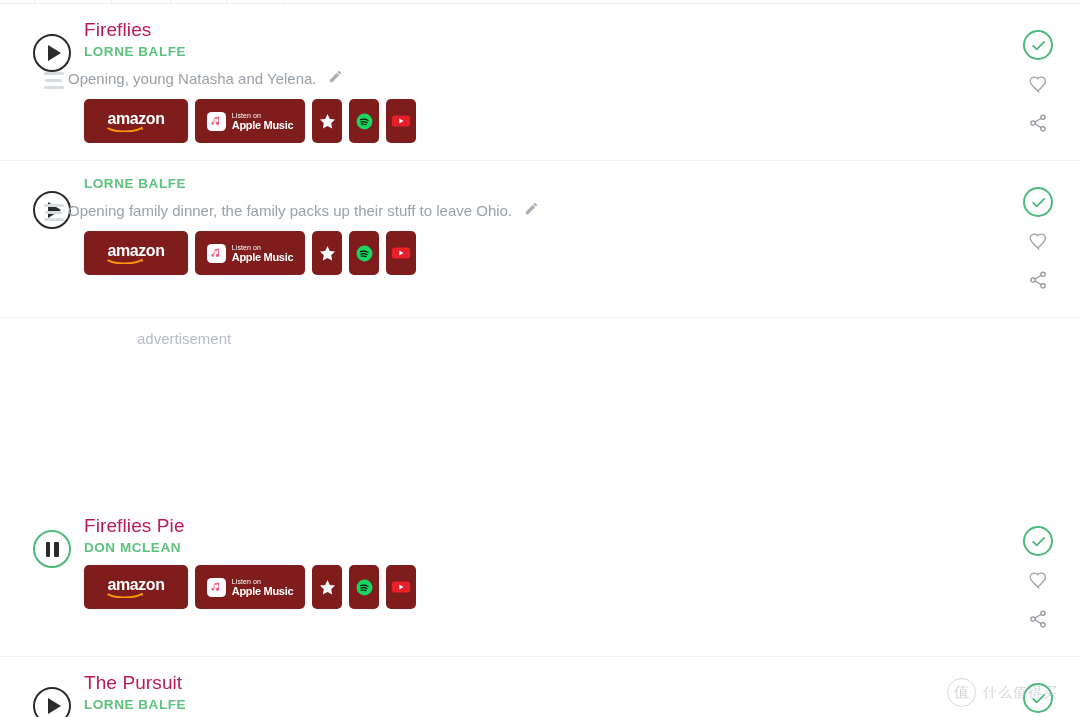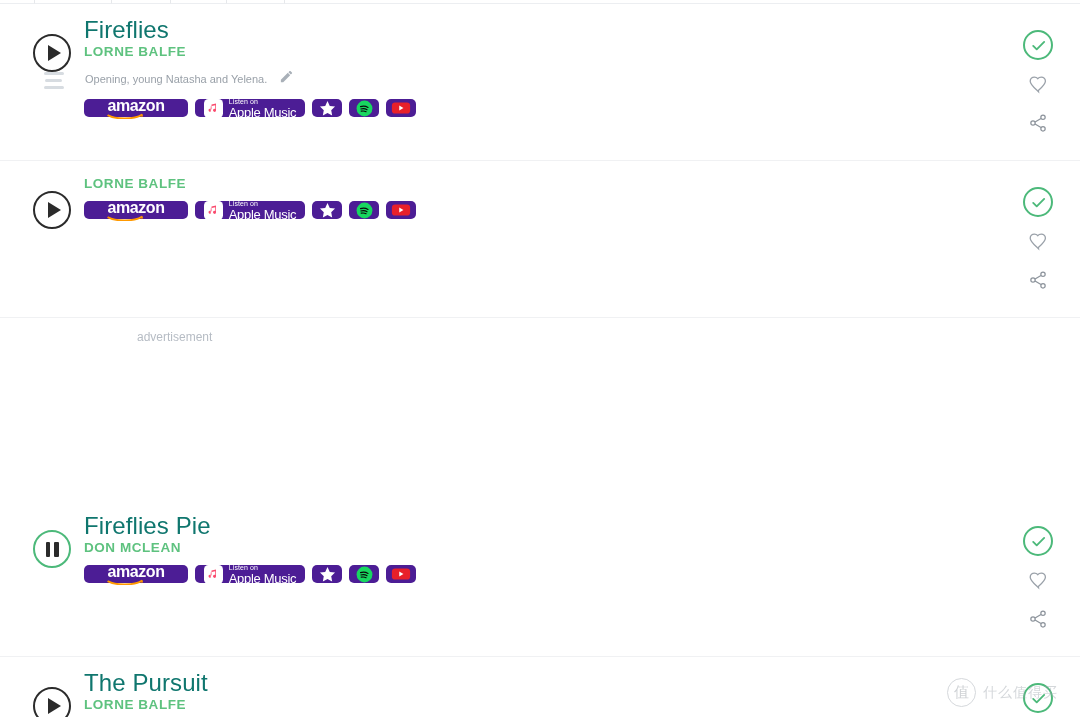--- a/index.html
+++ b/index.html
@@ -31,62 +31,62 @@
            border-radius:50%;box-sizing:border-box;
            display:flex;align-items:center;justify-content:center;}
   .playbtn.play{border:2.6px solid #2b2b2b;}
   .playbtn.pause{border:2.6px solid #4cb97a;}
   .tri{width:0;height:0;border-left:13px solid #2b2b2b;
        border-top:8px solid transparent;border-bottom:8px solid transparent;
        margin-left:4px;}
   .pbars{display:flex;gap:4px;}
   .pbars b{display:block;width:4.5px;height:15px;background:#2b2b2b;border-radius:1px;}
 
-  .title{margin:0 0 1px 84px;font-size:24px;line-height:24px;color:#0f766e;
+  .title{margin:0 0 1px 84px;font-size:19px;line-height:24px;color:#be185d;
          font-weight:400;letter-spacing:.1px;}
   .artist{margin:0 0 0 84px;font-size:13.5px;line-height:18px;color:#5ec27f;
           font-weight:700;letter-spacing:.55px;}
 
   .descline{position:relative;margin:8px 0 0 0;height:22px;}
   .handle{position:absolute;left:44px;top:3px;width:20px;}
   .handle b{display:block;height:3px;background:#d7dce1;border-radius:1.5px;margin-bottom:4px;}
   .handle b:nth-child(2){width:17px;margin-left:1px;}
   .handle b:nth-child(3){width:20px;}
-  .desc{margin-left:85px;font-size:11px;line-height:20px;color:#9aa1a9;
+  .desc{margin-left:68px;font-size:15px;line-height:20px;color:#9aa1a9;
         display:inline-block;vertical-align:middle;}
   .pencil{display:inline-block;vertical-align:middle;margin-left:7px;
           transform:translateY(-1px);}
 
   
   .badges{margin:8px 0 0 84px;display:flex;gap:7px;align-items:center;}
-  .bdg{height:18px;border-radius:5px;background:#4c1d95;display:flex;
+  .bdg{height:44px;border-radius:5px;background:#7f1d1d;display:flex;
        align-items:center;justify-content:center;box-sizing:border-box;}
   .bdg.amazon{width:104px;}
   .bdg.apple{width:110px;padding:0 7px;gap:6px;}
   .bdg.sq{width:30px;}
 
   .amz{color:#fff;font-size:16px;font-weight:700;letter-spacing:-.4px;
        line-height:12px;position:relative;top:1px;}
   .amz .smile{display:block;height:6px;margin-top:1px;}
 
   .ap-ico{width:19px;height:19px;border-radius:4.5px;background:#fff;
           display:flex;align-items:center;justify-content:center;flex:0 0 auto;}
   .ap-txt{display:flex;flex-direction:column;line-height:1;}
   .ap-txt .l1{color:#fff;font-size:7px;letter-spacing:.1px;margin-bottom:1px;}
-  .ap-txt .l2{color:#fff;font-size:13px;font-weight:400;letter-spacing:-.3px;}
+  .ap-txt .l2{color:#fff;font-size:11px;font-weight:700;letter-spacing:-.3px;}
 
   
   .actions{position:absolute;right:24px;top:26px;width:36px;
            display:flex;flex-direction:column;align-items:center;gap:14px;}
   .chk{width:30px;height:30px;border-radius:50%;border:2.4px solid #4cb97a;
        display:flex;align-items:center;justify-content:center;box-sizing:border-box;}
 
   
   .adblock{position:relative;height:182px;}
-  .adlabel{position:absolute;left:137px;top:12px;font-size:12px;color:#b6bcc4;}
+  .adlabel{position:absolute;left:137px;top:12px;font-size:15px;color:#b6bcc4;}
 
   .watermark{position:absolute;right:22px;bottom:10px;display:flex;
              align-items:center;gap:7px;opacity:.42;pointer-events:none;}
   .wm-circle{width:27px;height:27px;border-radius:50%;border:1.7px solid #9aa1a9;
              display:flex;align-items:center;justify-content:center;
              font-size:15px;color:#8d949c;}
   .wm-text{font-size:14px;color:#9aa1a9;letter-spacing:1px;}
 </style>
 </head>
 <body>
@@ -183,20 +183,33 @@
       </span>
     </div>
   </div>
 
   <div class="row" style="height:157px;">
     <div class="playbtn play">
       <span class="tri"></span>
     </div>
     <div class="artist">LORNE BALFE</div>
 
+    <div class="descline">
+      <div class="handle">
+          <b></b>
+          <b></b>
+          <b></b>
+        </div>
+      <span class="desc">Opening family dinner, the family packs up their stuff to leave Ohio.</span>
+      <span class="pencil">
+        <svg width="15" height="15" viewBox="0 0 24 24">
+            <path d="M3 17.2V21h3.8L17.9 9.9l-3.8-3.8L3 17.2zM20.7 7.1c.4-.4.4-1 0-1.4l-2.4-2.4c-.4-.4-1-.4-1.4 0l-1.8 1.8 3.8 3.8 1.8-1.8z" fill="#a9b0b8"></path>
+          </svg>
+      </span>
+    </div>
 
     <div class="badges">
       <div class="bdg amazon">
         <span class="amz"><span>amazon</span>
           <svg class="smile" viewBox="0 0 60 10">
               <path d="M2 4C14 11 46 11 58 3" stroke="#ff9900" stroke-width="3" fill="none" stroke-linecap="round"></path>
               <path d="M58 3l-1 4 4-2z" fill="#ff9900"></path>
             </svg>
         </span>
       </div>

